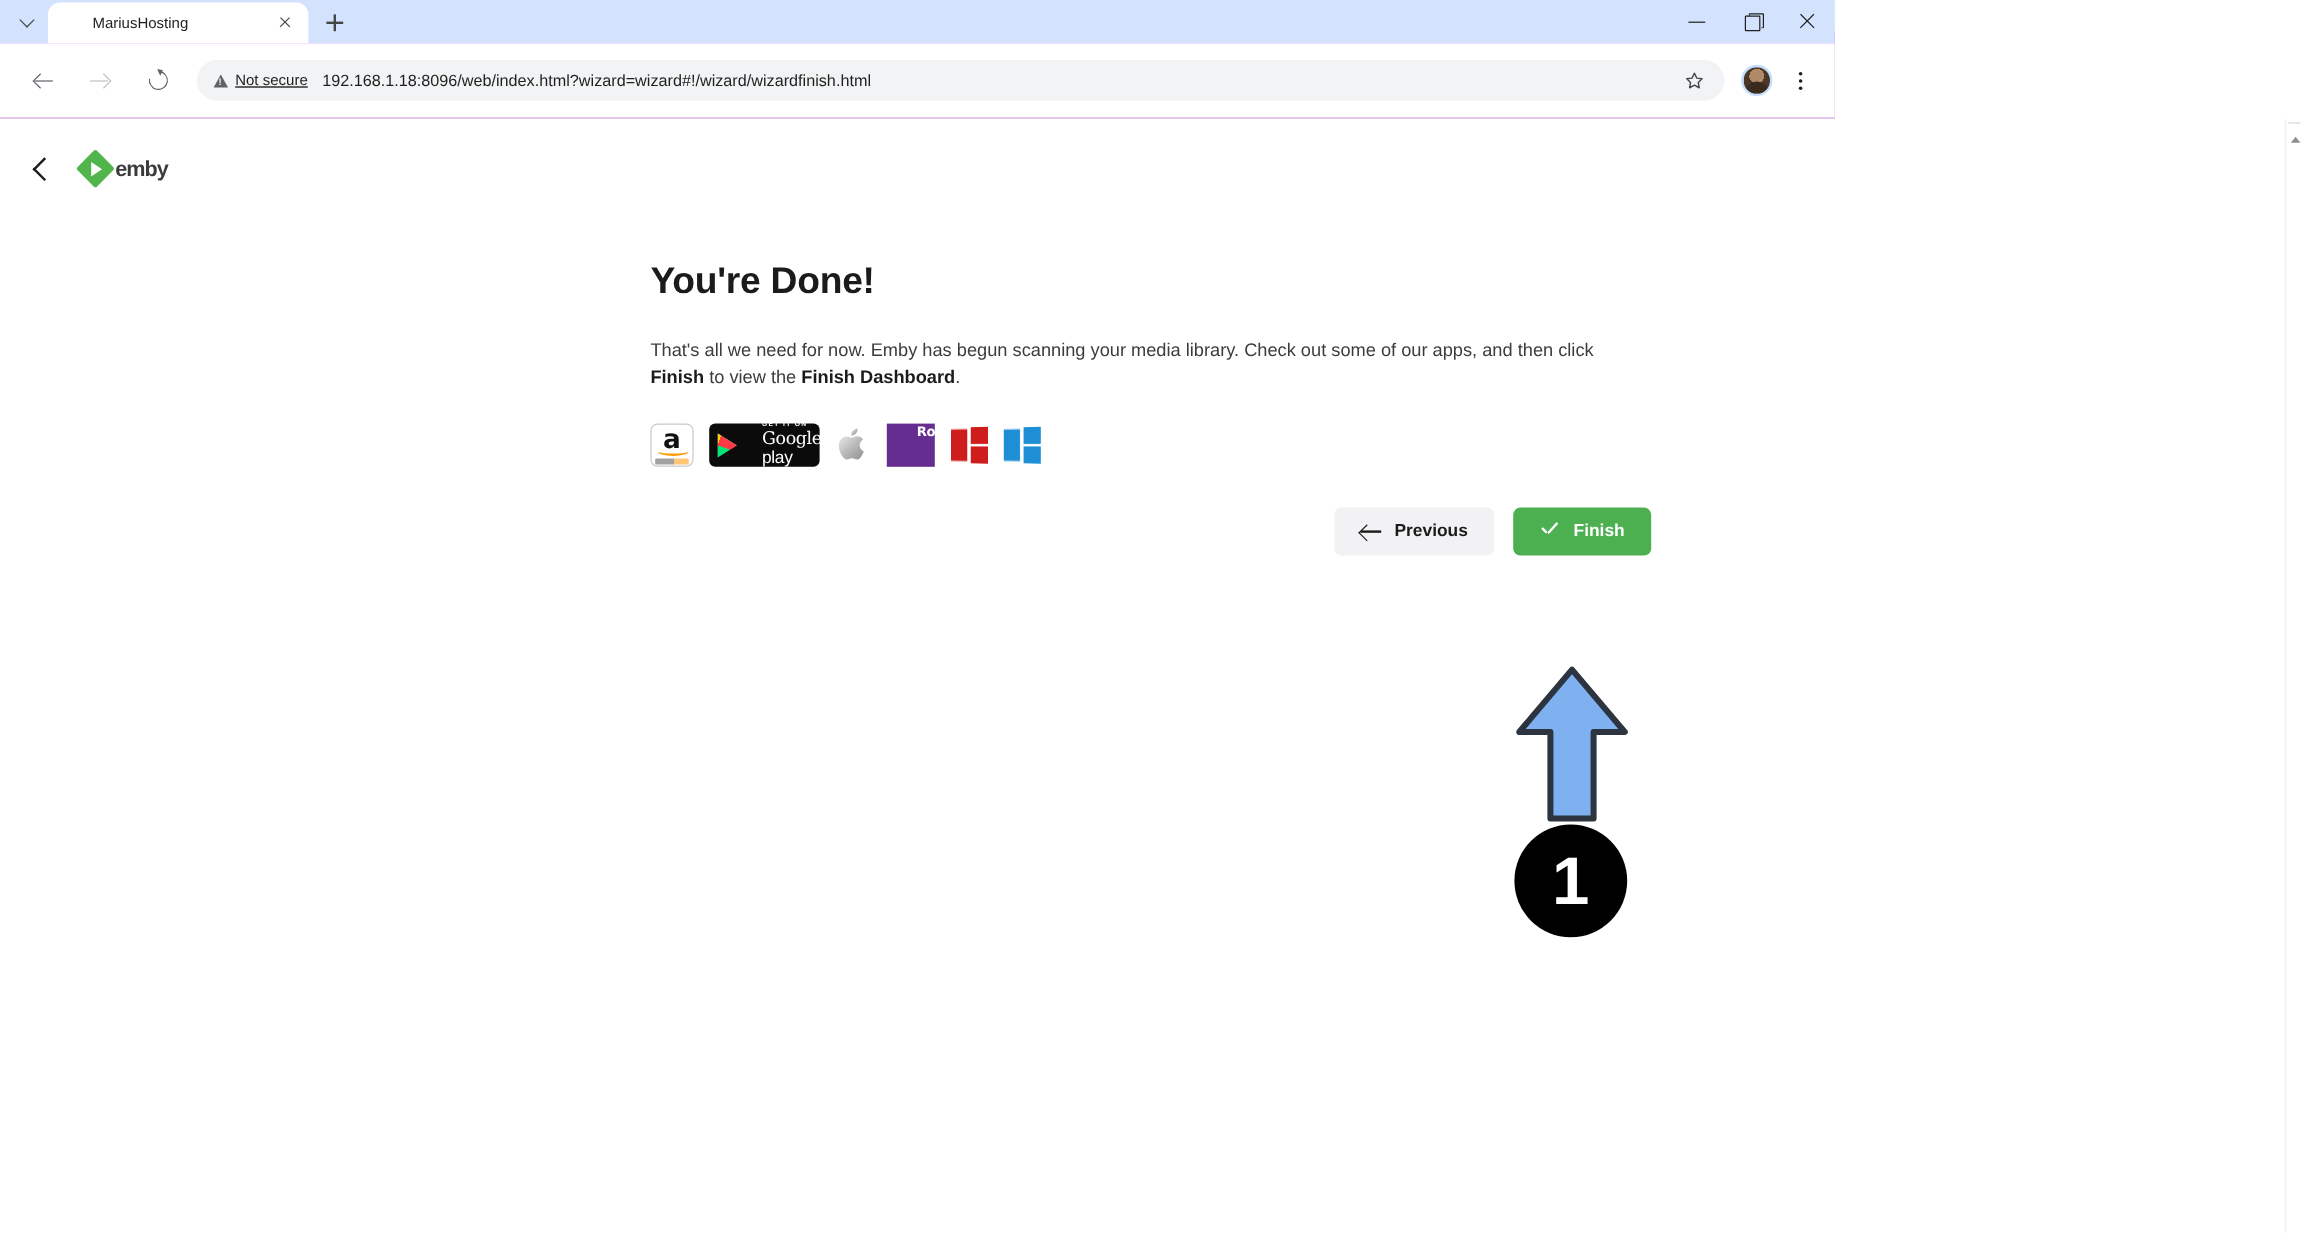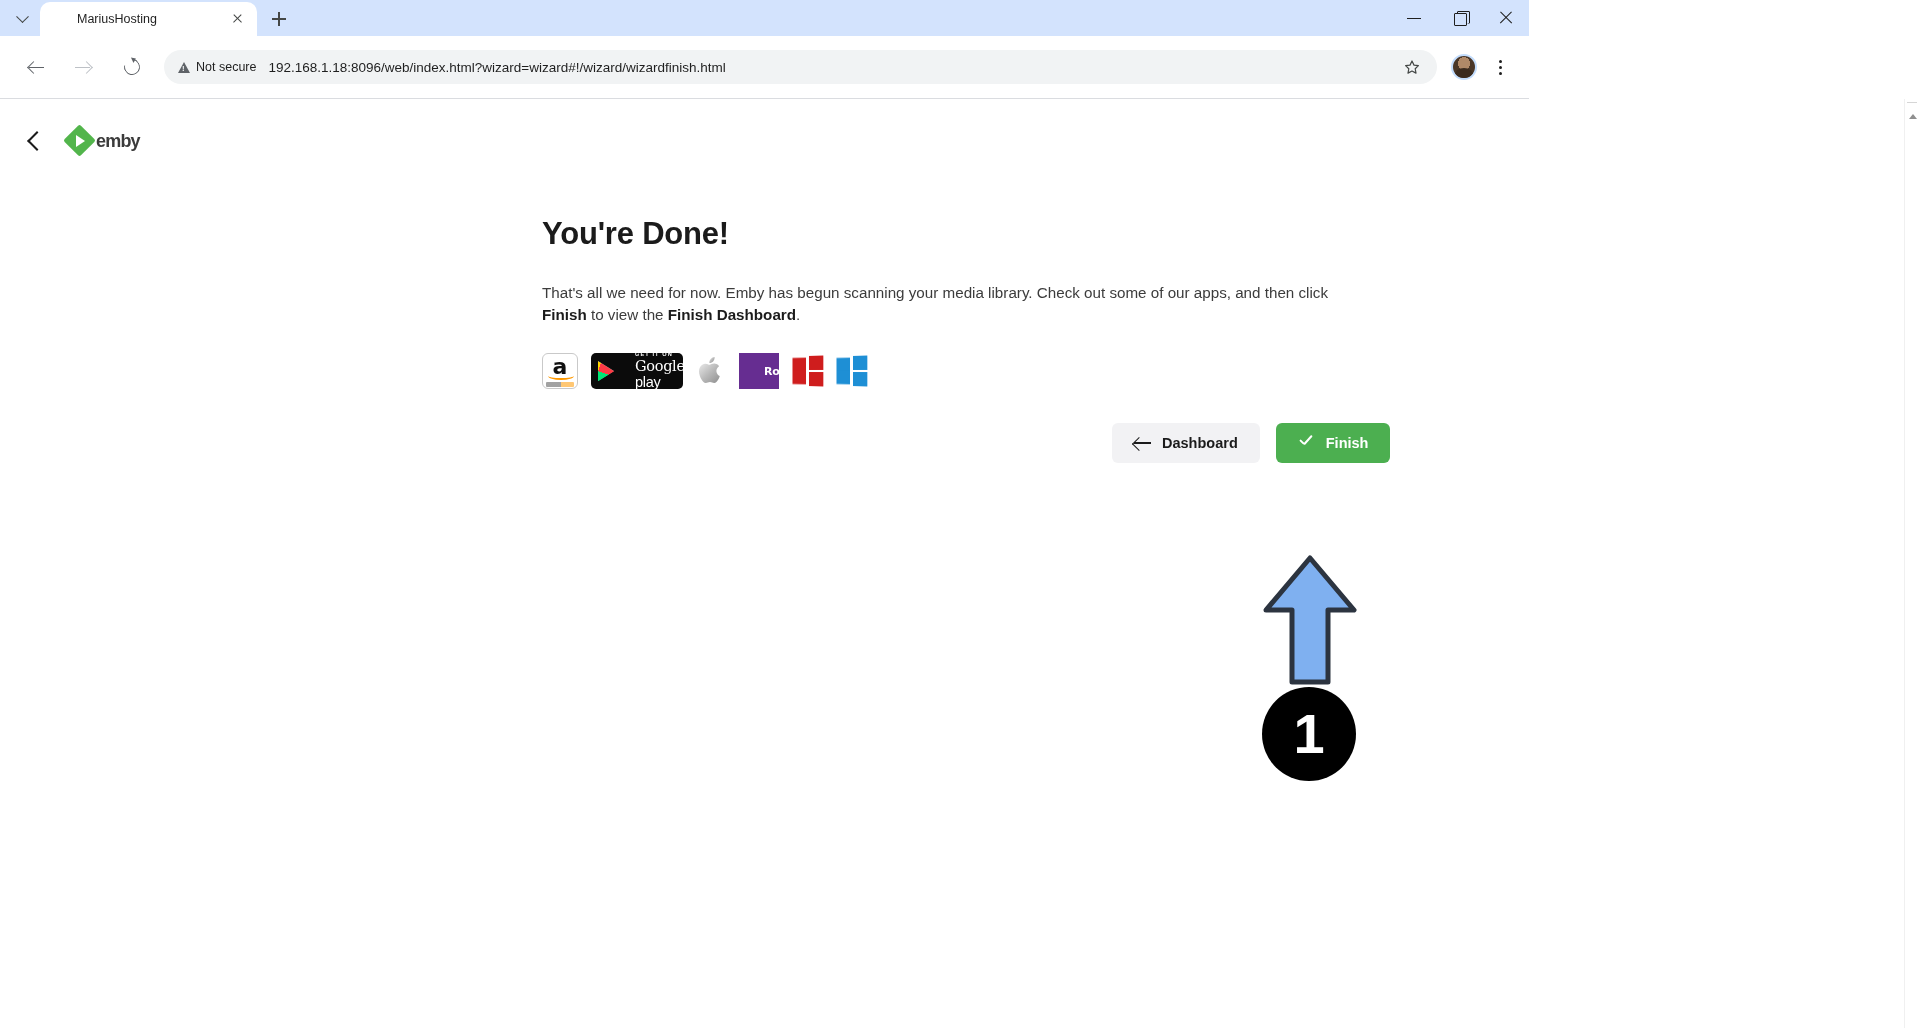--- a/index.html
+++ b/index.html
@@ -201,20 +201,21 @@
     padding: 0 6px 0 0;
     margin-left: 8px;
     position: relative;
     overflow: hidden;
   }
   .notsecure {
     height: 34px;
     display: flex; align-items: center; gap: 6px;
     padding: 0 12px 0 14px;
     flex: 0 0 auto;
+    text-decoration: underline;
   }
   .warn-tri {
     width: 0; height: 0;
     border-left: 6.5px solid transparent;
     border-right: 6.5px solid transparent;
     border-bottom: 11.5px solid transparent;
     position: relative;
   }
   .warn-tri::before {
     content:"";
@@ -450,21 +451,20 @@
     width: 30px; height: 36px;
     position: relative;
   }
   .badge-apple svg { position: absolute; left: 2px; top: 2px; }
 
   
   .badge-roku {
     width: 37px; height: 36px;
     background: #662d91;
     display: flex;
-    align-items: center;
     justify-content: center;
     padding-left: 40px;
   }
   .roku-txt {
     color: #fff;
     font-size: 11px;
     font-weight: 700;
     letter-spacing: -0.3px;
     font-family: "DejaVu Sans", sans-serif;
   }
@@ -722,21 +722,21 @@
           <span></span>
           <span></span>
           <span></span>
           <span></span>
         </a>
       </div>
 
       <div class="wiz-buttons">
         <button class="btn btn-prev">
           <span class="ico-arrow-left"></span>
-          <span>Dashboard</span>
+          <span>Previous</span>
         </button>
         <button class="btn btn-finish">
           <span class="ico-check"></span>
           <span>Finish</span>
         </button>
       </div>
     </div>
 
     <div class="annotation">
       <svg class="anno-arrow" width="96" height="132" viewBox="0 0 96 132">

